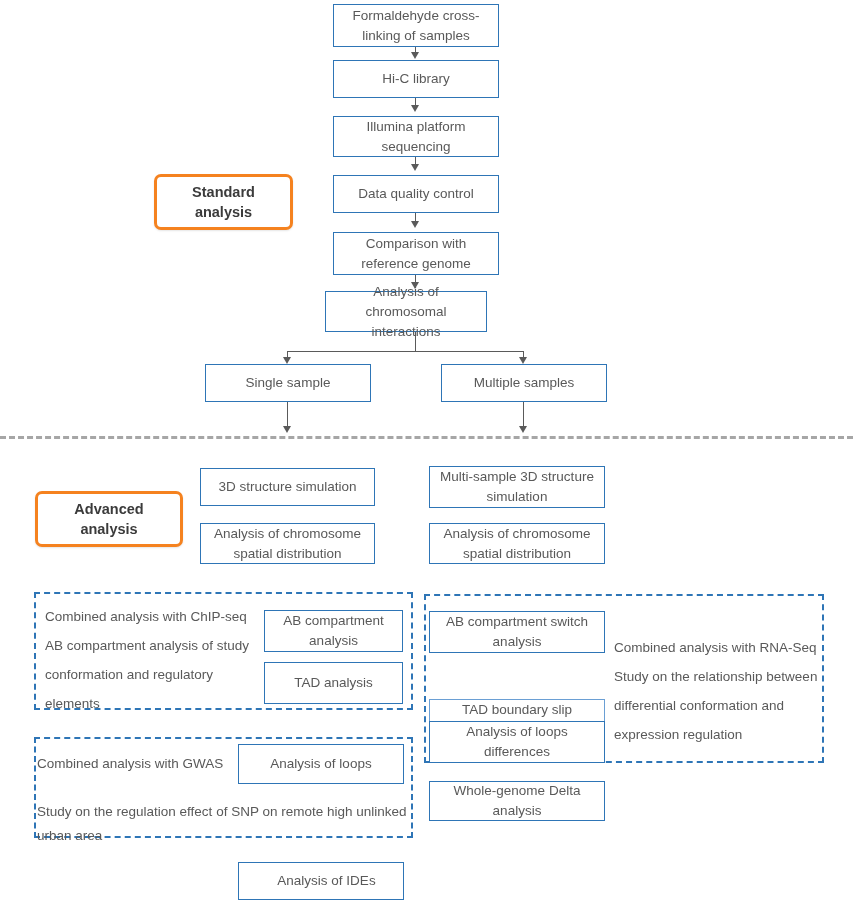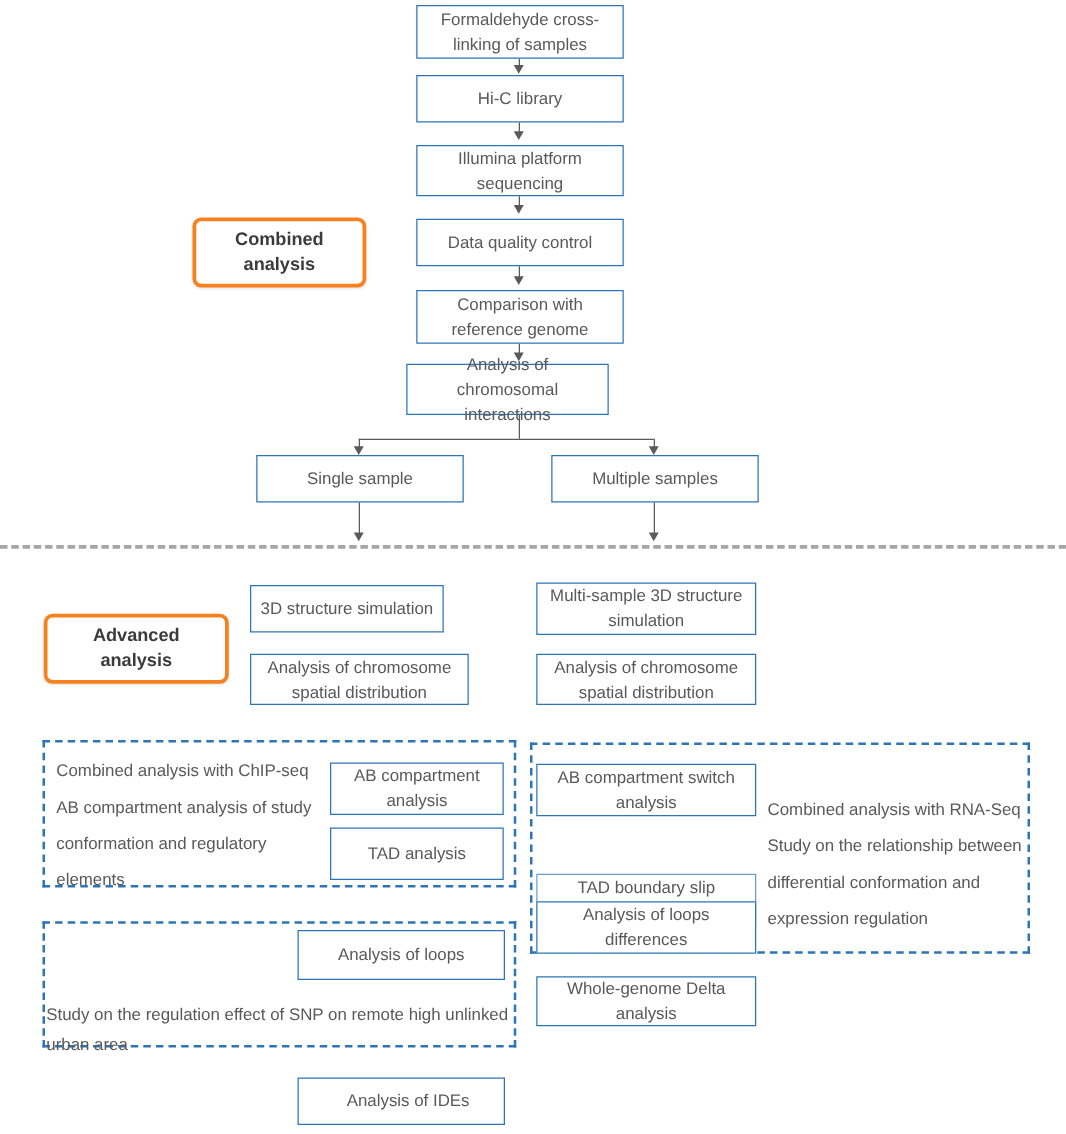--- a/index.html
+++ b/index.html
@@ -156,30 +156,30 @@
   <div class="node box-blue" style="left:441px; top:364px; width:166px; height:38px;">
     <span>Multiple samples</span>
   </div>
 
   <div class="vline" style="left:287px; top:402px; height:27px;"></div>
   <div class="arrowhead" style="left:283px; top:426px;"></div>
   <div class="vline" style="left:523px; top:402px; height:27px;"></div>
   <div class="arrowhead" style="left:519px; top:426px;"></div>
 
   <div class="node box-orange" style="left:154px; top:174px; width:139px; height:56px;">
-    <span>Combined analysis</span>
+    <span>Standard analysis</span>
   </div>
 
   <div class="node box-orange" style="left:35px; top:491px; width:148px; height:56px;">
     <span>Advanced analysis</span>
   </div>
 
   <div class="divider" style="left:0px; top:436px; width:853px;"></div>
 
-  <div class="node box-blue" style="left:200px; top:468px; width:155px; height:38px;">
+  <div class="node box-blue" style="left:200px; top:468px; width:175px; height:38px;">
     <span>3D structure simulation</span>
   </div>
 
   <div class="node box-blue" style="left:200px; top:523px; width:175px; height:41px;">
     <span>Analysis of chromosome spatial distribution</span>
   </div>
 
   <div class="node box-blue" style="left:429px; top:466px; width:176px; height:42px;">
     <span>Multi-sample 3D structure simulation</span>
   </div>
@@ -217,20 +217,21 @@
   <div class="node box-blue-soft" style="left:429px; top:659px; width:176px; height:42px;">
     <span>TAD boundary slip analysis</span>
   </div>
 
   <div class="node box-blue" style="left:429px; top:721px; width:176px; height:42px;">
     <span>Analysis of loops differences</span>
   </div>
 
   <div class="panel-dashed" style="left:34px; top:737px; width:379px; height:101px;"></div>
 
+  <div class="panel-text tight" style="left:37px; top:752px; width:210px;">Combined analysis with GWAS</div>
 
   <div class="panel-text tight" style="left:37px; top:800px; width:370px;">Study on the regulation effect of SNP on remote high unlinked
 urban area</div>
 
   <div class="node box-blue" style="left:238px; top:744px; width:166px; height:40px;">
     <span>Analysis of loops</span>
   </div>
 
   <div class="node box-blue" style="left:429px; top:781px; width:176px; height:40px;">
     <span>Whole-genome Delta analysis</span>

